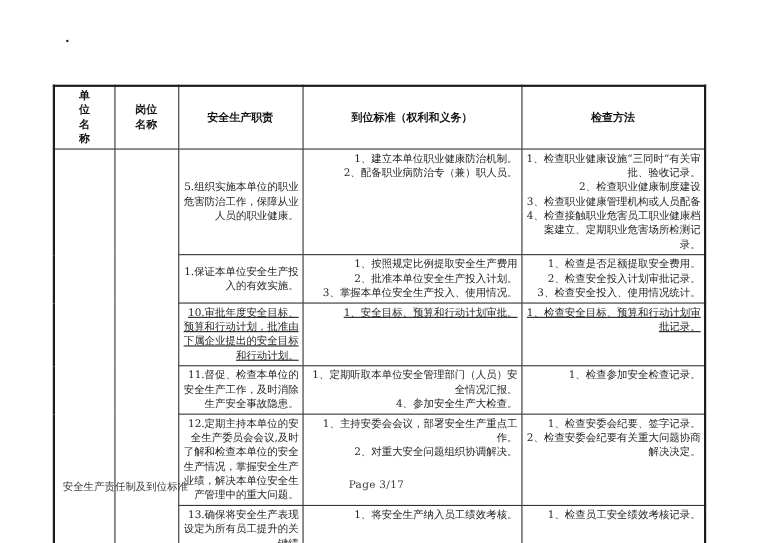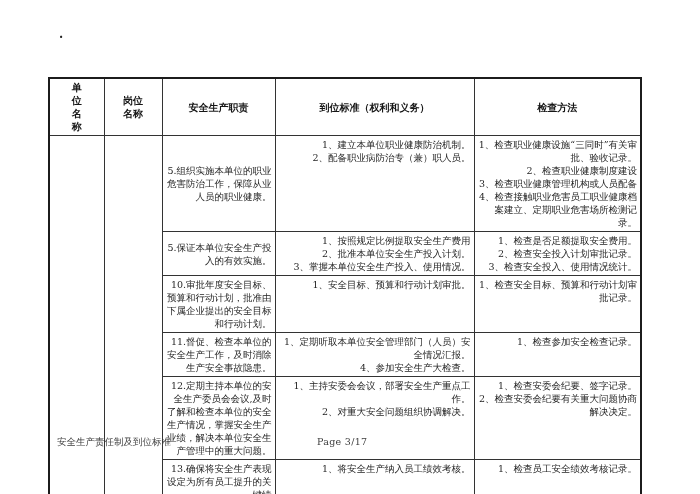--- a/index.html
+++ b/index.html
@@ -40,21 +40,21 @@
     font-weight: bold;
     text-align: center;
     vertical-align: middle;
     font-size: 10px;
     padding: 2px 18px;
     color: #161616;
   }
   thead tr { height: 23px; }
   tbody tr:nth-child(1) { height: 77px; }
   tbody tr:nth-child(2) { height: 38px; }
-  tbody tr:nth-child(3) { height: 55px; }
+  tbody tr:nth-child(3) { height: 55px; text-decoration: underline; }
   tbody tr:nth-child(4) { height: 39px; }
   tbody tr:nth-child(5) { height: 73px; padding-left: 20px; }
   tbody tr:nth-child(6) { height: 32px; }
   td.empty-col { background: #ffffff; }
   td.duty-cell {
     vertical-align: middle;
     text-align: justify;
     padding: 2px 3px;
   }
   td.standard-cell, td.check-cell {
@@ -107,21 +107,21 @@
             <div>2、配备职业病防治专（兼）职人员。</div>
           </td>
           <td class="check-cell">
             <div>1、检查职业健康设施“三同时”有关审批、验收记录。</div>
             <div>2、检查职业健康制度建设</div>
             <div>3、检查职业健康管理机构或人员配备</div>
             <div>4、检查接触职业危害员工职业健康档案建立、定期职业危害场所检测记录。</div>
           </td>
         </tr>
         <tr>
-          <td class="duty-cell">5.保证本单位安全生产投入的有效实施。</td>
+          <td class="duty-cell">1.保证本单位安全生产投入的有效实施。</td>
           <td class="standard-cell">
             <div>1、按照规定比例提取安全生产费用</div>
             <div>2、批准本单位安全生产投入计划。</div>
             <div>3、掌握本单位安全生产投入、使用情况。</div>
           </td>
           <td class="check-cell">
             <div>1、检查是否足额提取安全费用。</div>
             <div>2、检查安全投入计划审批记录。</div>
             <div>3、检查安全投入、使用情况统计。</div>
           </td>

